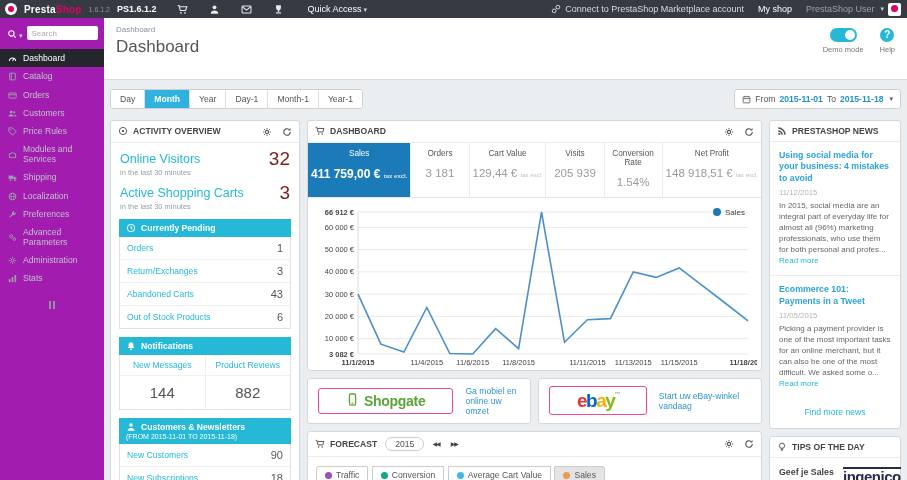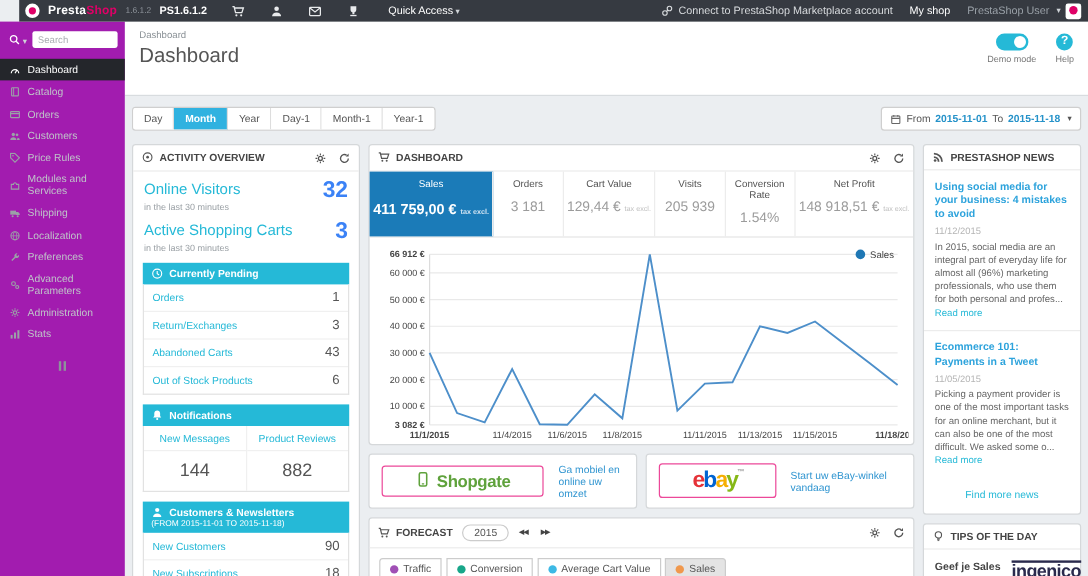--- a/index.html
+++ b/index.html
@@ -1,21 +1,21 @@
 <!DOCTYPE html>
 <html><head>
 <meta charset="utf-8">
 <style>
   html,body{margin:0;padding:0;background:#fff;}
   body{width:907px;height:480px;overflow:hidden;font-family:"Liberation Sans","DejaVu Sans",sans-serif;-webkit-font-smoothing:antialiased;}
   .app{position:relative;width:907px;height:480px;overflow:hidden;background:#ebeef1;}
   .ic{width:10px;height:10px;fill:currentColor;display:inline-block;vertical-align:middle;}
 
   
-  .topbar{position:absolute;top:0;left:16px;right:0;height:18px;background:#363a41;color:#d7dadd;display:flex;align-items:center;font-size:9px;z-index:20;}
+  .topbar{position:absolute;top:0;left:0;right:0;height:18px;background:#363a41;color:#d7dadd;display:flex;align-items:center;font-size:9px;z-index:20;}
   .tb-left{display:flex;align-items:center;gap:7px;padding-left:5px;flex:1;}
   .ps-logo{width:12px;height:12px;border-radius:50%;background:#fff;position:relative;flex:none;}
   .ps-logo:after{content:"";position:absolute;left:3px;top:3px;width:6px;height:6px;border-radius:50%;background:#df0067;}
   .brand{font-weight:bold;color:#fff;font-size:10px;letter-spacing:.2px;}
   .brand .pink{color:#df0067;}
   .brand-ver{font-size:7px;color:#8d939a;}
   .shop-ver{font-weight:bold;color:#fff;font-size:9px;margin-right:6px;}
   .tb-ic{color:#e8eaec;margin:0 7px;}
   .tb-ic .ic{width:11px;height:11px;}
   .qa{color:#fff;margin-left:10px;}
@@ -70,21 +70,21 @@
   .panel{background:#fff;border:1px solid #d5d8da;border-radius:3px;margin-bottom:7px;}
   .p-head{display:flex;align-items:center;gap:5px;padding:5px 7px;border-bottom:1px solid #ececec;font-size:8.6px;font-weight:bold;color:#444;}
   .p-head .ic{color:#555;}
   .p-head .sp{flex:1;}
   .p-head .tool{color:#c9c9c9;cursor:pointer;margin-left:5px;}
 
   
   .stat{display:flex;justify-content:space-between;align-items:flex-start;padding:6px 9px 0;}
   .stat a{font-size:12.5px;color:#25b9d7;text-decoration:none;}
   .stat .sub{font-size:7.5px;color:#9aa0a5;margin-top:1px;}
-  .stat .big{font-size:19px;color:#3b82f6;font-weight:700;line-height:1;}
+  .stat .big{font-size:19px;color:#7f1d1d;font-weight:400;line-height:1;}
   .sec{margin:8px 8px 0;}
   .sec-head{background:#25b9d7;color:#fff;padding:4px 7px;}
   .sec-head .t{font-size:8.6px;font-weight:bold;display:flex;align-items:center;gap:5px;}
   .sec-head .st{font-size:7px;margin-top:1px;}
   .sec-body{border:1px solid #e2e2e2;border-top:none;}
   .srow{display:flex;justify-content:space-between;align-items:center;padding:5px 7px;border-bottom:1px solid #f0f0f0;}
   .srow:last-child{border-bottom:none;}
   .srow a{font-size:8.6px;color:#25b9d7;text-decoration:none;}
   .srow .v{font-size:11px;color:#555;}
   .two-col{display:flex;}

